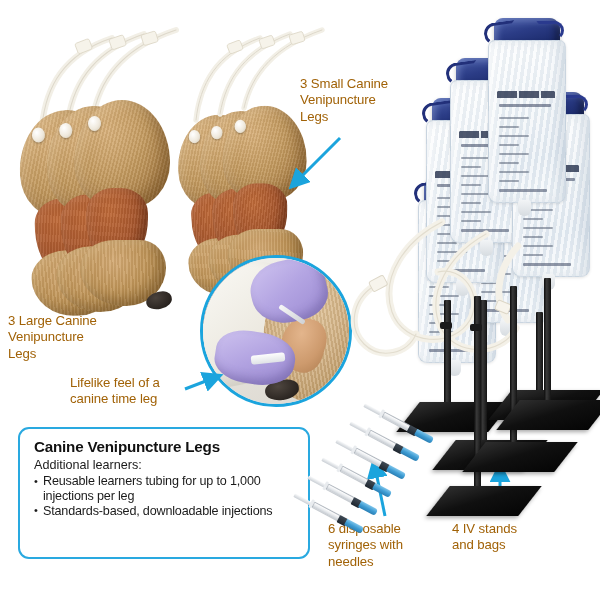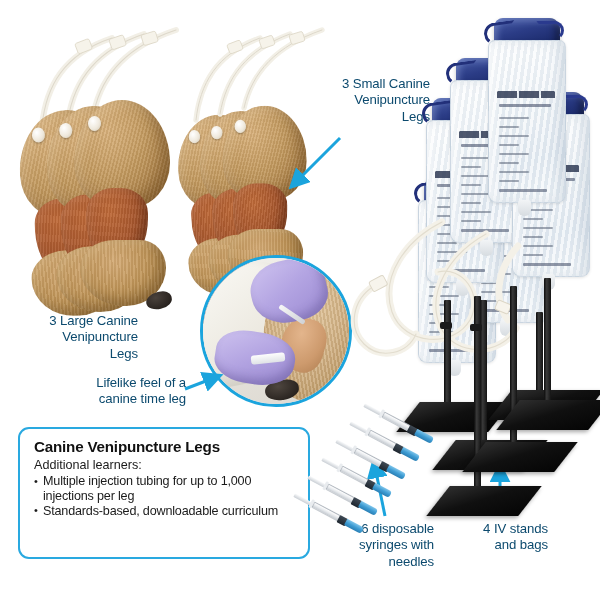--- a/index.html
+++ b/index.html
@@ -12,24 +12,24 @@
     -webkit-font-smoothing:antialiased;
   }
   #stage{position:absolute;inset:0;width:600px;height:600px;overflow:hidden;}
 
   
   .abs{position:absolute;}
 
   
   .label{
     position:absolute;
-    color:#0c4a6e;
+    color:#a16207;
     font-size:13.2px;
     line-height:16.4px;
-    text-align:right;
+    text-align:left;
     white-space:pre-line;
     letter-spacing:-0.1px;
   }
 
   
   .feature-box{
     position:absolute;
     left:18px;top:427px;
     width:292px;height:132px;
     border:2.5px solid #29a9e0;
@@ -640,18 +640,18 @@
 syringes with
 needles</div>
 
   <div class="label" style="left:452px;top:521px;width:96px;">4 IV stands
 and bags</div>
 
   <div class="feature-box">
     <div class="feature-title">Canine Venipuncture Legs</div>
     <div class="feature-sub">Additional learners:</div>
     <ul class="feature-list">
-      <li>Multiple injection tubing for up to 1,000 injections per leg</li>
-      <li>Standards-based, downloadable curriculum</li>
+      <li>Reusable learners tubing for up to 1,000 injections per leg</li>
+      <li>Standards-based, downloadable injections</li>
     </ul>
   </div>
 
 </div>
 
 </body></html>

